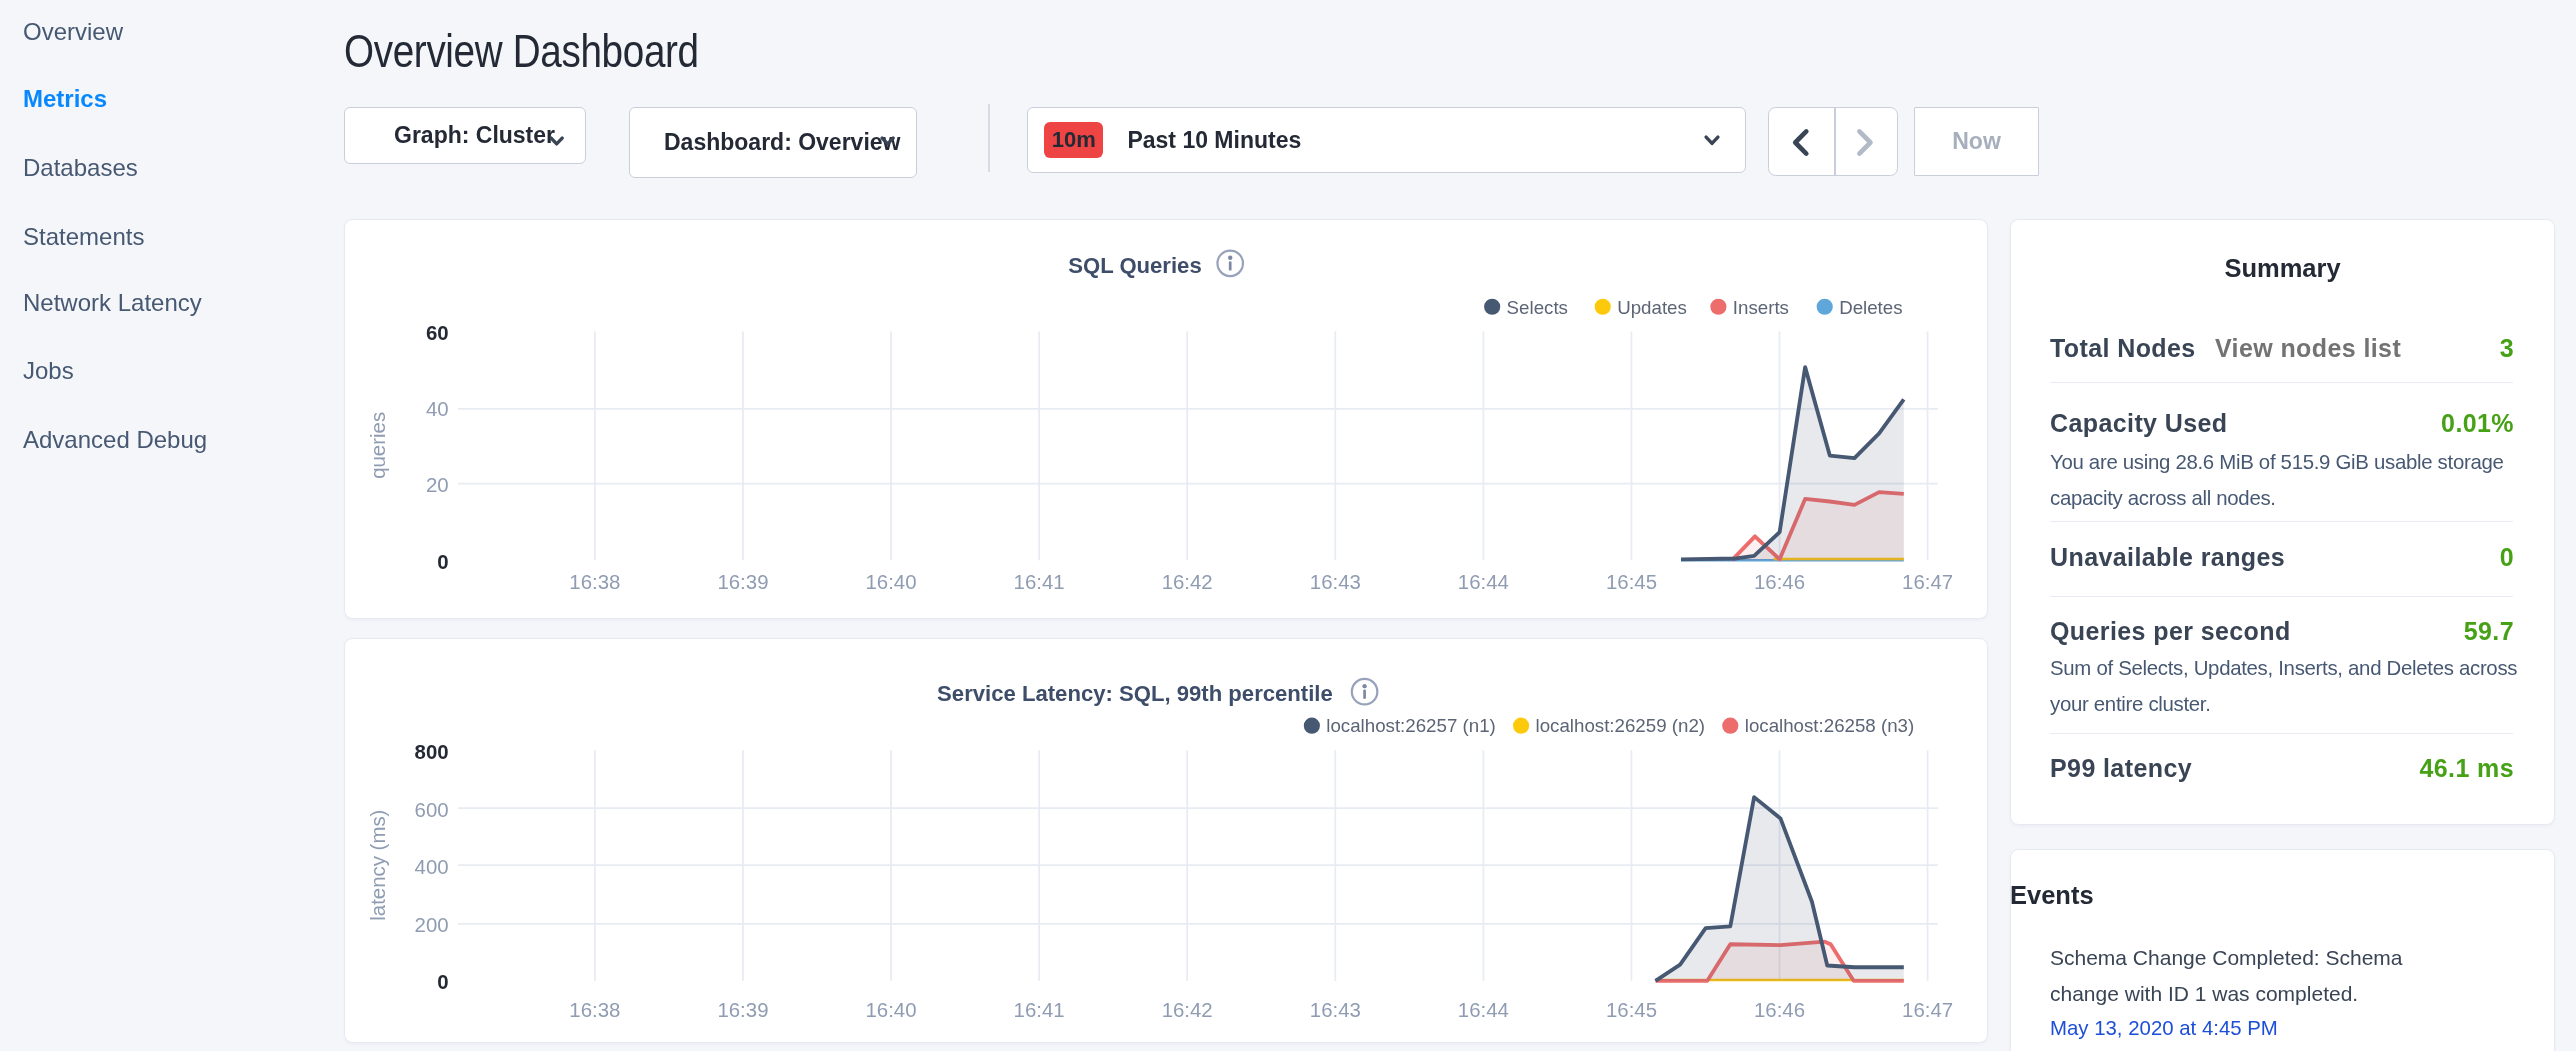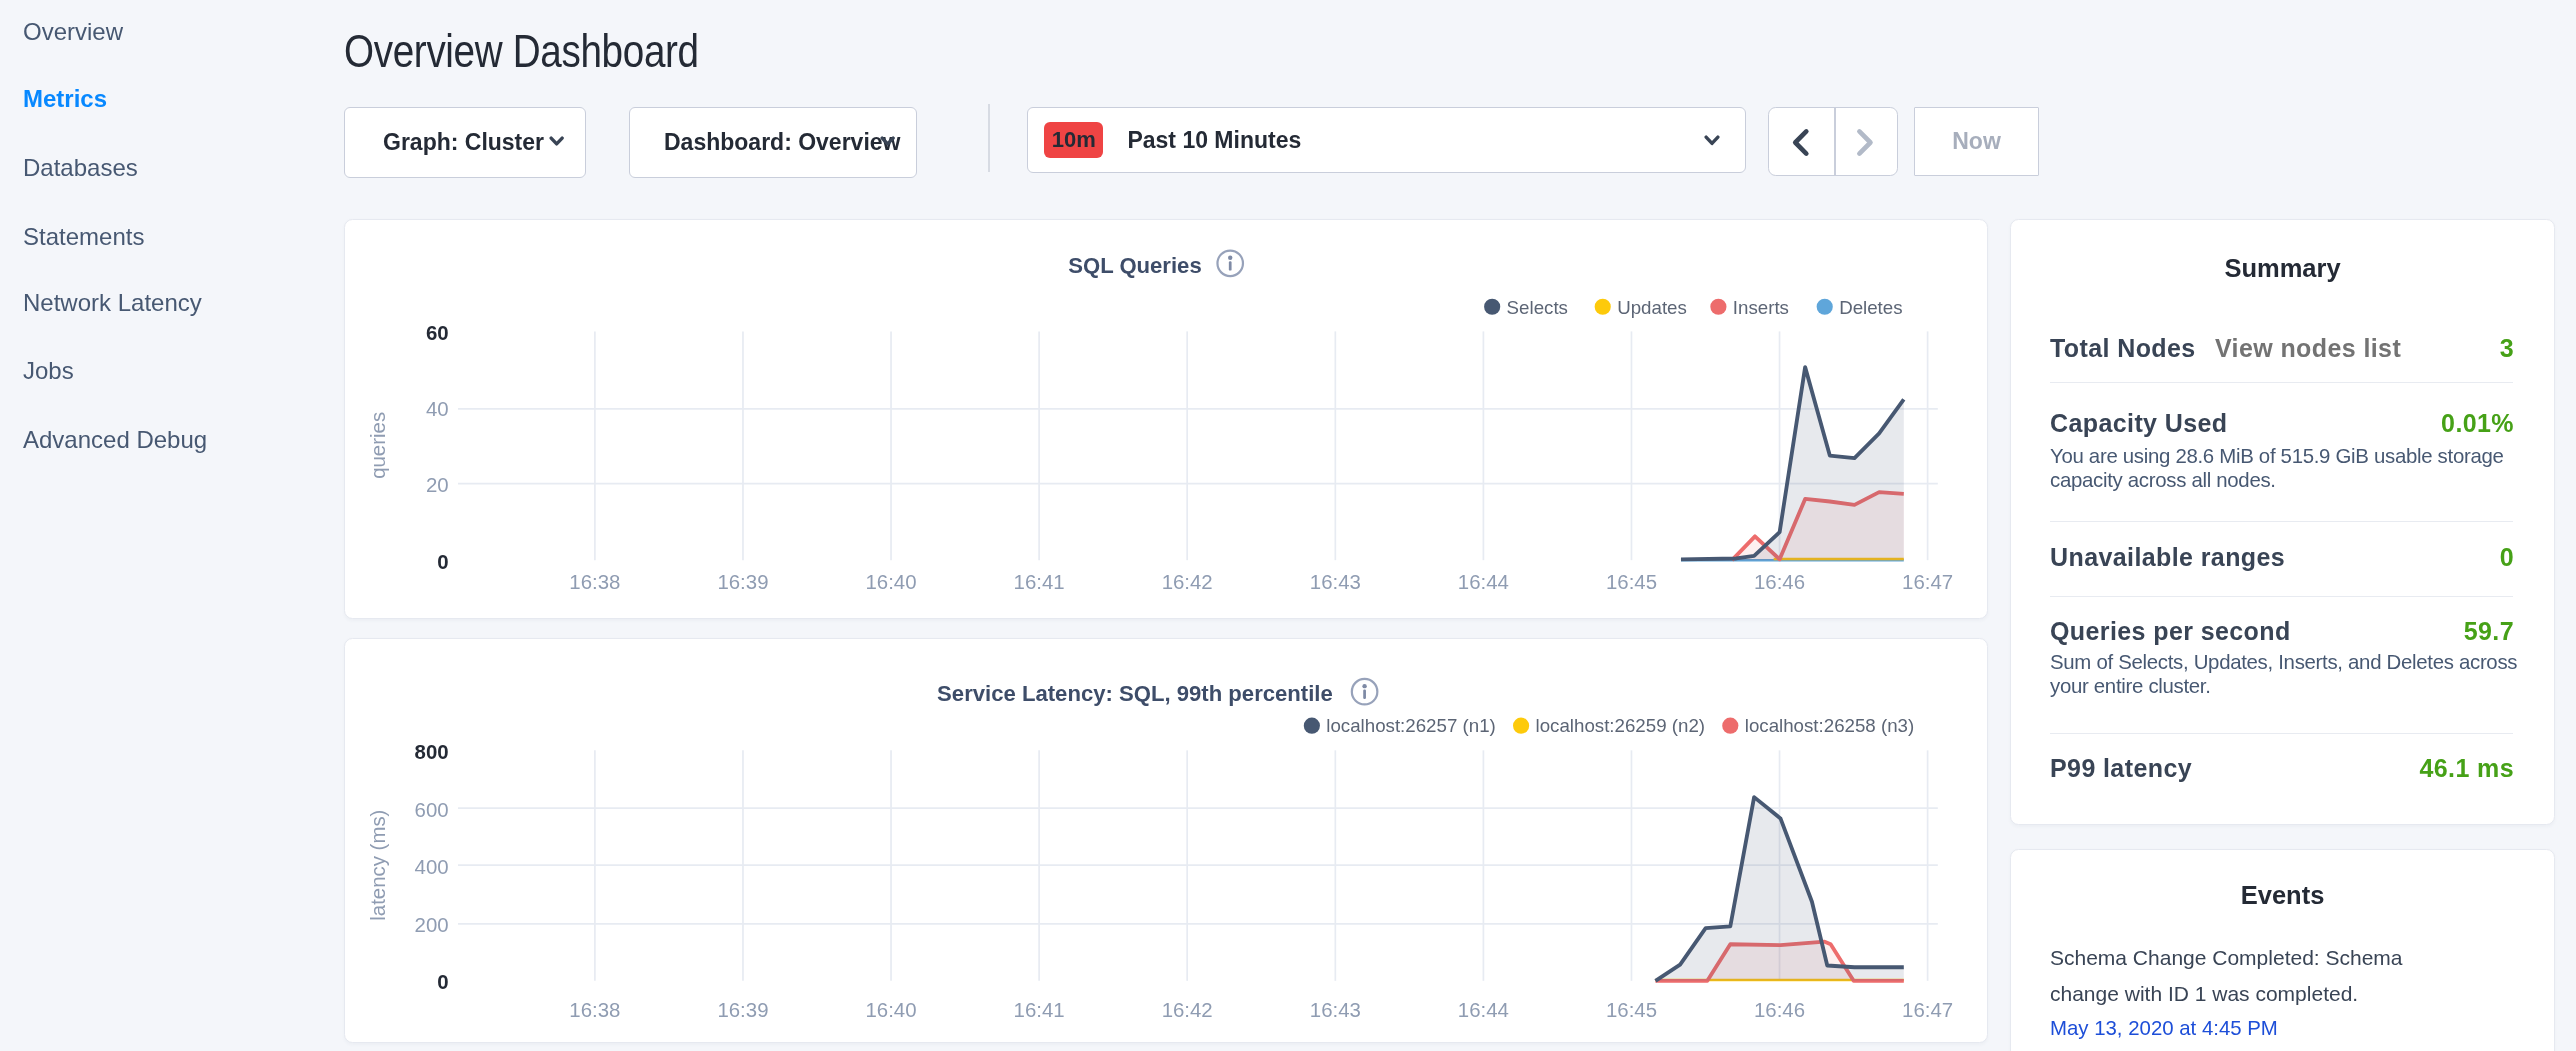--- a/index.html
+++ b/index.html
@@ -9,35 +9,35 @@
 .card { position:absolute; background:#fff; border:0.9px solid #e6e9f0; border-radius:8.5px;
   box-shadow:0 1.7px 3.4px rgba(60,70,90,0.04); }
 .btn { position:absolute; background:#fff; border:1.7px solid #c9cedb; border-radius:6px;
   display:flex; align-items:center; color:#242a35; font-weight:700; font-size:23px; white-space:nowrap; }
 .ctitle { font:700 26px "Liberation Sans",sans-serif; fill:#3e4d69; }
 .leg { font:400 22px "Liberation Sans",sans-serif; fill:#5c6575; }
 .axg { font:400 24px "Liberation Sans",sans-serif; fill:#8f9cb2; }
 .axb { font:700 24px "Liberation Sans",sans-serif; fill:#242a35; }
 .shead { font-size:25px; font-weight:700; color:#394455; letter-spacing:0.4px; }
 .sval { position:absolute; font-size:25px; font-weight:700; color:#46a117; letter-spacing:0.4px; text-align:right; padding-right:41px; box-sizing:border-box; }
-.spara { position:absolute; left:41px; font-size:20.4px; letter-spacing:-0.3px; color:#475872; line-height:24px; white-space:nowrap; }
+.spara { position:absolute; left:41px; font-size:20.4px; letter-spacing:-0.3px; color:#475872; line-height:36px; white-space:nowrap; }
 .sdiv { position:absolute; left:41px; right:41px; height:0; border-top:1.7px solid #e8ebf1; }
 </style></head>
 <body>
 <div class="navi" style="top:18px">Overview</div>
 <div class="nava" style="top:85px">Metrics</div>
 <div class="navi" style="top:154px">Databases</div>
 <div class="navi" style="top:223px">Statements</div>
 <div class="navi" style="top:289px">Network Latency</div>
 <div class="navi" style="top:357px">Jobs</div>
 <div class="navi" style="top:426px">Advanced Debug</div>
 
 <div class="abs" style="left:344px;top:24px;font-size:46px;font-weight:400;color:#242a35;letter-spacing:-0.4px;transform:scaleX(0.84);transform-origin:0 0">Overview Dashboard</div>
 
-<div class="btn" style="left:344px;top:107px;width:242px;height:71px;padding-left:38px">Graph: Cluster
+<div class="btn" style="left:344px;top:107px;width:242px;height:57px;padding-left:49px">Graph: Cluster
   <svg style="position:absolute;right:20.4px;top:28px" width="15.3" height="10.2" viewBox="0 0 18 12">
       <path d="M2.5 2.5 L9 9.3 L15.5 2.5" stroke="#394455" stroke-width="4" fill="none" stroke-linecap="round" stroke-linejoin="round"></path>
     </svg>
 </div>
 <div class="btn" style="left:629px;top:107px;width:288px;height:71px;padding-left:34px">Dashboard: Overview
   <svg style="position:absolute;right:20.4px;top:28px" width="15.3" height="10.2" viewBox="0 0 18 12">
       <path d="M2.5 2.5 L9 9.3 L15.5 2.5" stroke="#394455" stroke-width="4" fill="none" stroke-linecap="round" stroke-linejoin="round"></path>
     </svg>
 </div>
 <div class="abs" style="left:988px;top:104px;width:1.7px;height:68px;background:#d7dbe3"></div>
@@ -170,15 +170,15 @@
 <div class="sval" style="left:2010px;width:545px;top:543px">0</div>
 <div class="sdiv" style="left:2050px;top:596px;width:463px"></div>
 <div class="abs shead" style="left:2050px;top:617px">Queries per second</div>
 <div class="sval" style="left:2010px;width:545px;top:617px">59.7</div>
 <div class="spara" style="left:2050px;top:650px">Sum of Selects, Updates, Inserts, and Deletes across<br>your entire cluster.</div>
 <div class="sdiv" style="left:2050px;top:733px;width:463px"></div>
 <div class="abs shead" style="left:2050px;top:754px">P99 latency</div>
 <div class="sval" style="left:2010px;width:545px;top:754px">46.1 ms</div>
 
 <div class="card" style="left:2010px;top:849px;width:545px;height:340px"></div>
-<div class="abs" style="left:2010px;top:881px;width:545px;text-align:center;font-size:25.5px;font-weight:700;color:#242a35">Events</div>
+<div class="abs" style="left:2010px;top:881px;width:545px;text-align:left;font-size:25.5px;font-weight:700;color:#242a35">Events</div>
 <div class="abs" style="left:2050px;top:940px;font-size:21px;color:#394455;line-height:36px">Schema Change Completed: Schema<br>change with ID 1 was completed.</div>
 <div class="abs" style="left:2050px;top:1017px;font-size:20.4px;color:#1d4ed8">May 13, 2020 at 4:45 PM</div>
 
 </body></html>

